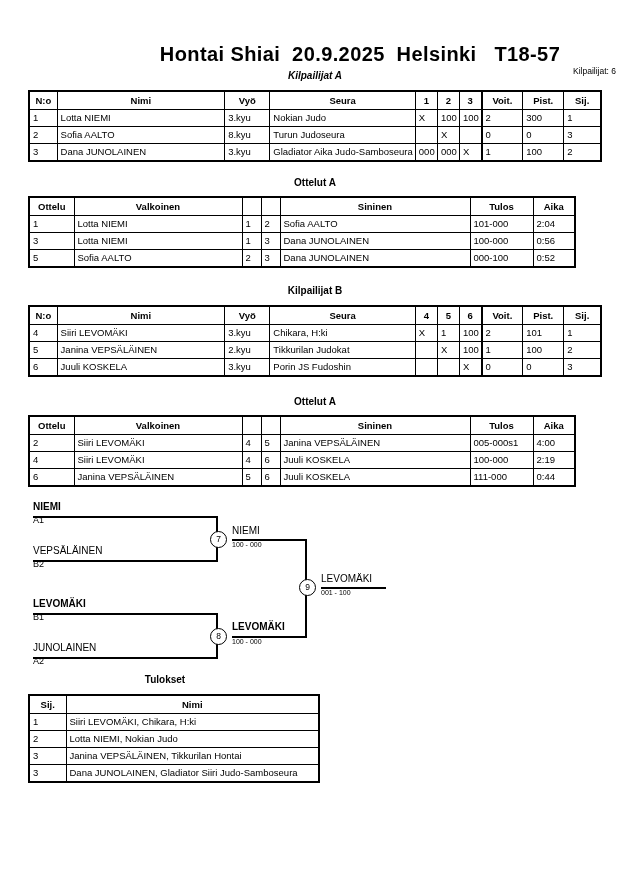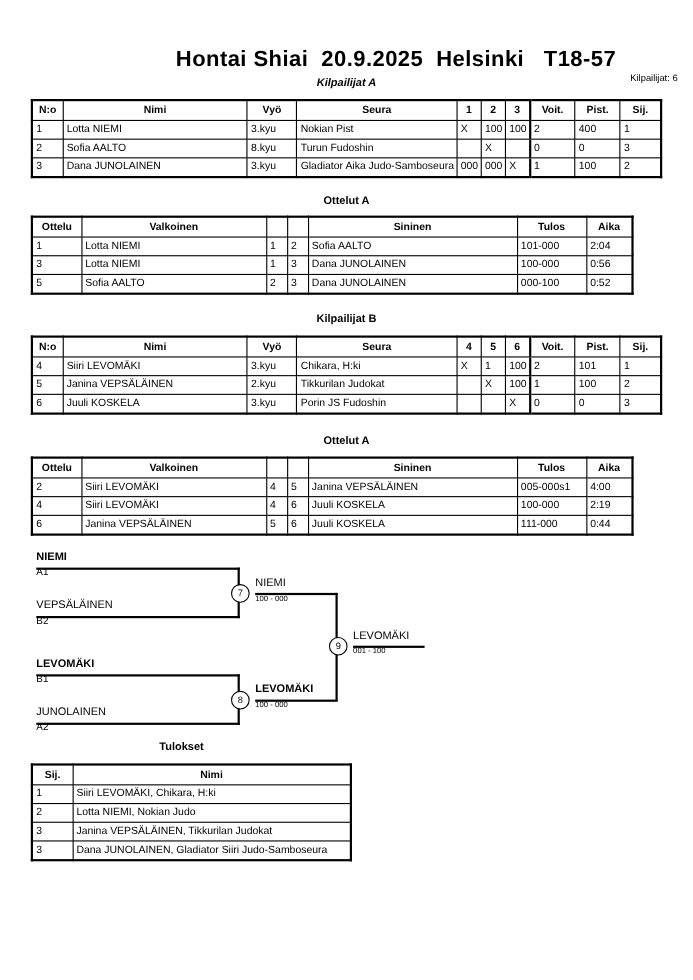--- a/index.html
+++ b/index.html
@@ -164,33 +164,33 @@
       <th class="thickleft">Voit.</th>
       <th>Pist.</th>
       <th>Sij.</th>
     </tr>
   </thead>
   <tbody>
     <tr>
       <td class="c">1</td>
       <td>Lotta NIEMI</td>
       <td class="c">3.kyu</td>
-      <td>Nokian Pist</td>
+      <td>Nokian Judo</td>
       <td class="c">X</td>
       <td class="c">100</td>
       <td class="c">100</td>
       <td class="c thickleft">2</td>
-      <td class="c">400</td>
+      <td class="c">300</td>
       <td class="c">1</td>
     </tr>
     <tr>
       <td class="c">2</td>
       <td>Sofia AALTO</td>
       <td class="c">8.kyu</td>
-      <td>Turun Fudoshin</td>
+      <td>Turun Judoseura</td>
       <td class="c"></td>
       <td class="c">X</td>
       <td class="c"></td>
       <td class="c thickleft">0</td>
       <td class="c">0</td>
       <td class="c">3</td>
     </tr>
     <tr>
       <td class="c">3</td>
       <td>Dana JUNOLAINEN</td>
@@ -441,21 +441,21 @@
     <tr>
       <td class="c">1</td>
       <td>Siiri LEVOMÄKI, Chikara, H:ki</td>
     </tr>
     <tr>
       <td class="c">2</td>
       <td>Lotta NIEMI, Nokian Judo</td>
     </tr>
     <tr>
       <td class="c">3</td>
-      <td>Janina VEPSÄLÄINEN, Tikkurilan Judokat</td>
+      <td>Janina VEPSÄLÄINEN, Tikkurilan Hontai</td>
     </tr>
     <tr>
       <td class="c">3</td>
       <td class="overflow-cell">
         <span>Dana JUNOLAINEN, Gladiator Siiri Judo-Samboseura</span>
       </td>
     </tr>
   </tbody>
 </table>
 

